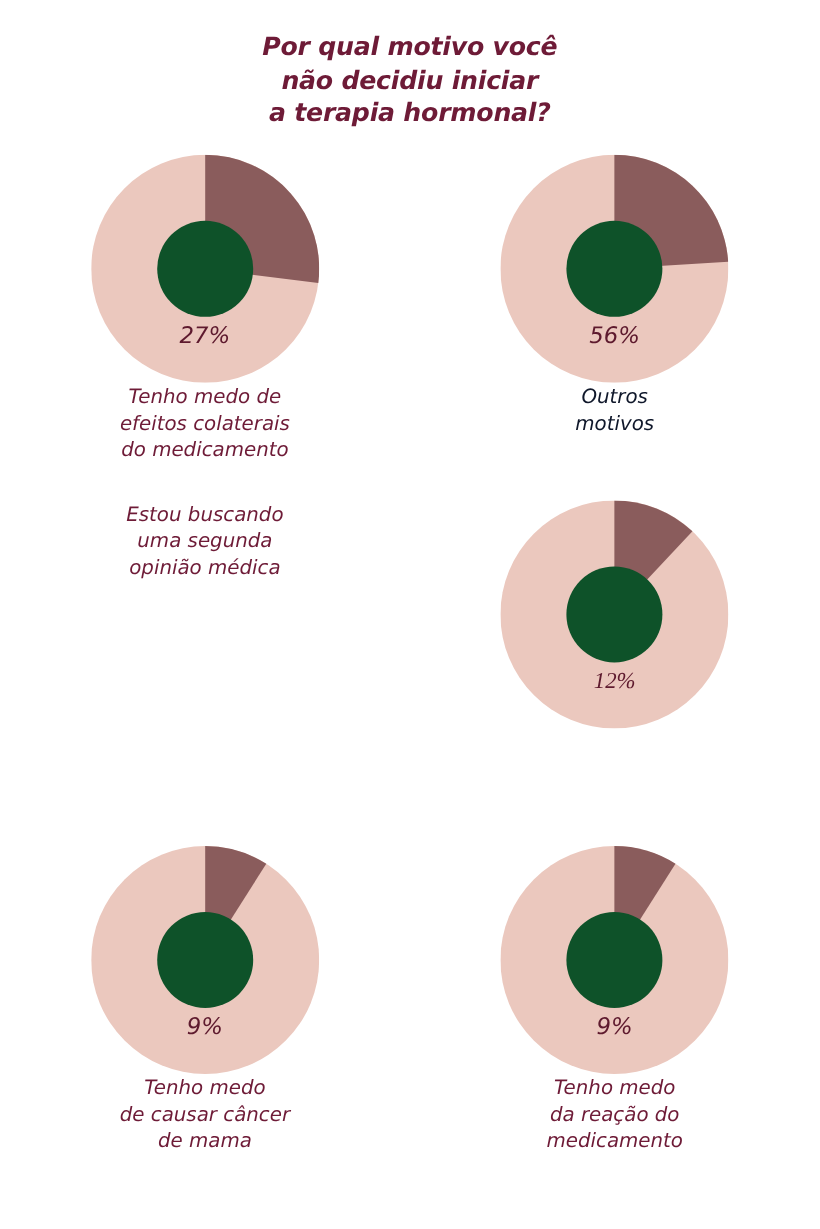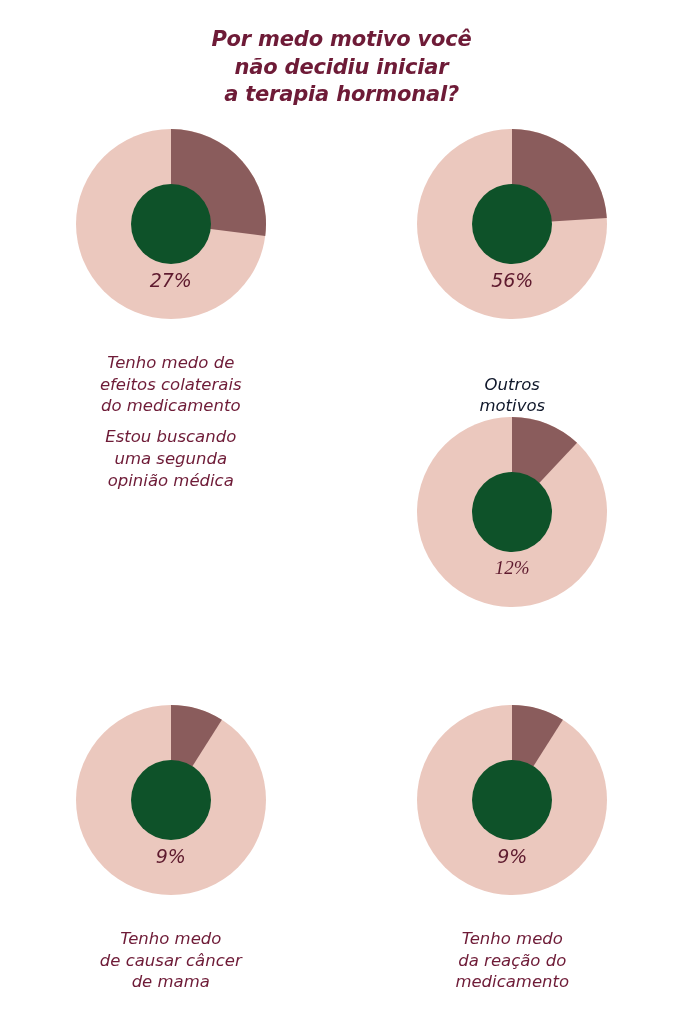--- a/index.html
+++ b/index.html
@@ -38,21 +38,20 @@
     display: grid;
     grid-template-columns: 1fr 1fr;
     grid-template-rows: repeat(3, 288px);
     justify-items: center;
   }
   .donut-cell {
     width: 100%;
     display: flex;
     flex-direction: column;
     align-items: center;
-    justify-content: space-between;
   }
   .donut-wrap {
     position: relative;
     width: 190px;
     height: 190px;
   }
   .donut-wrap svg {
     display: block;
     width: 190px;
     height: 190px;
@@ -63,36 +62,36 @@
     right: 0;
     top: 140px;
     text-align: center;
     font-family: "DejaVu Sans", sans-serif;
     font-size: 19px;
     font-style: italic;
     color: #5e1a2e;
     pointer-events: none;
   }
   .donut-label {
-    margin-top: 9px;
+    margin-top: 1px;
     text-align: center;
     font-family: "DejaVu Sans", sans-serif;
     font-size: 16.5px;
     font-style: italic;
     line-height: 1.32;
     color: #6e1b37;
     white-space: pre-line;
   }
 </style>
 </head>
 <body style="background: rgb(255, 255, 255);">
 
 <div class="page">
 
-  <h1 class="chart-title" style="color: rgb(110, 27, 55);">Por medo motivo você
+  <h1 class="chart-title" style="color: rgb(110, 27, 55);">Por qual motivo você
 não decidiu iniciar
 a terapia hormonal?</h1>
 
   <div class="grid">
 
     <div class="donut-cell">
       <div class="donut-wrap">
         <svg viewBox="0 0 190 190">
           <circle class="ring-base" cx="95" cy="95" r="95" fill="#ebc8be"></circle>
           <path class="wedge" d="M 95 95 L 95 0 A 95 95 0 0 1 189.251 106.907 Z" fill="#8a5c5c"></path>

